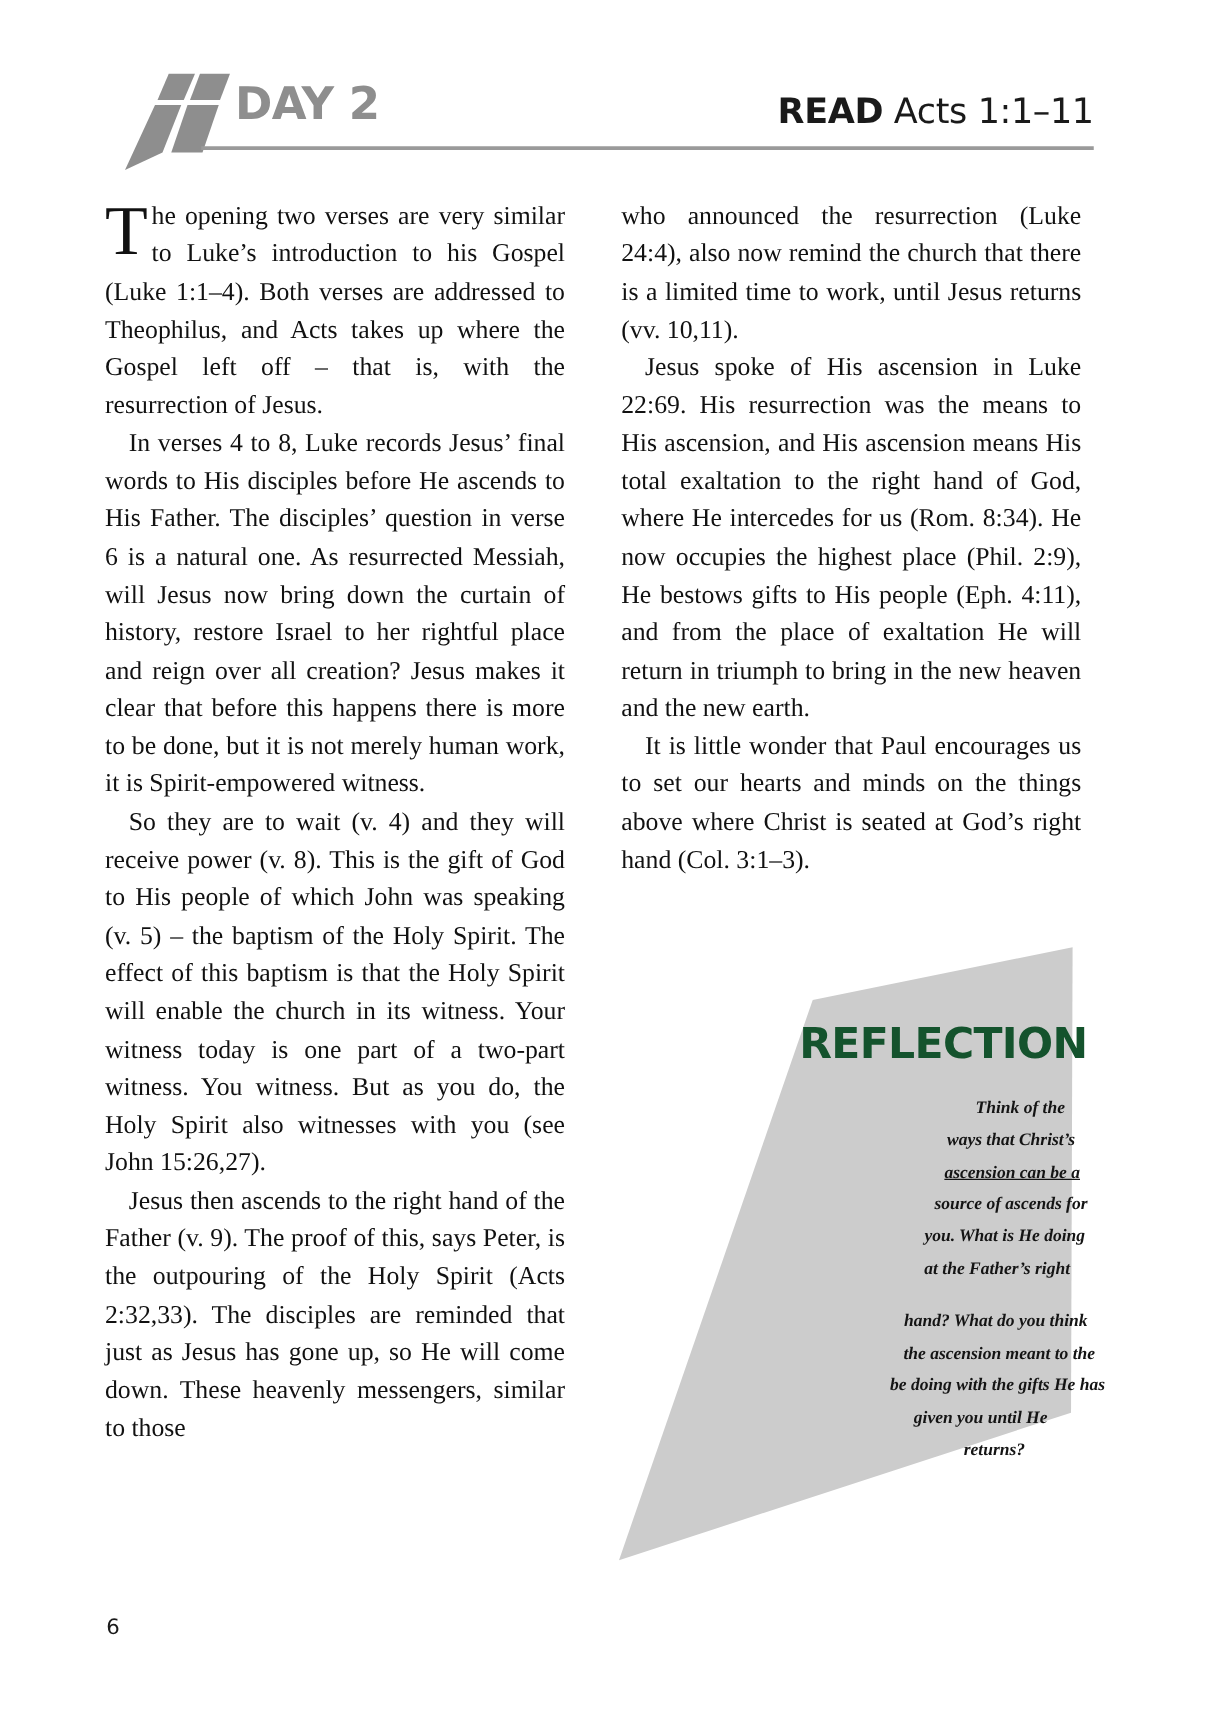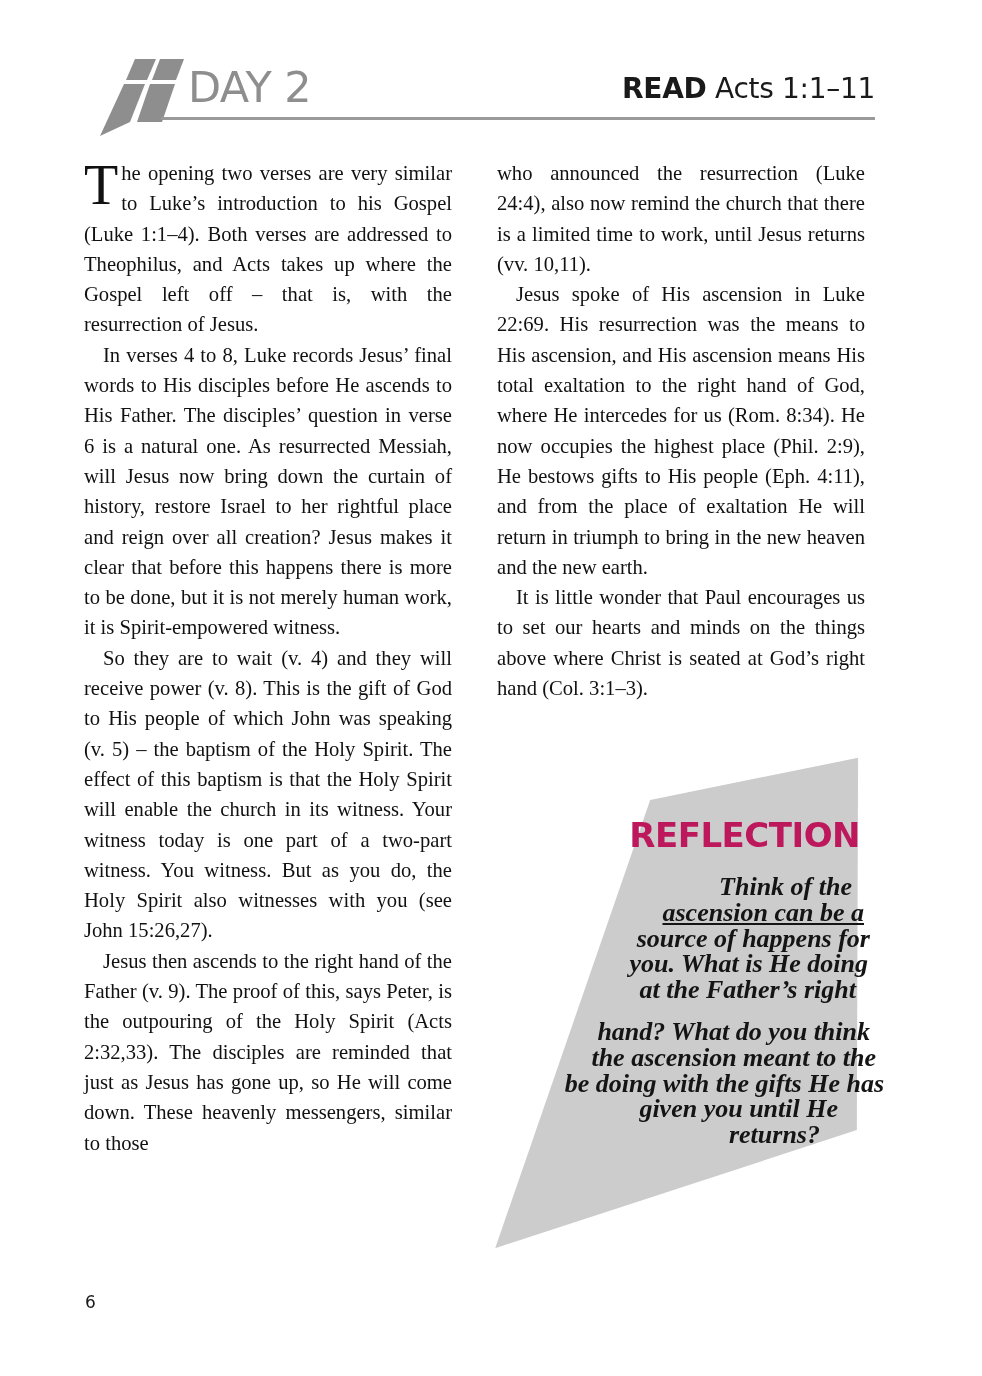--- a/index.html
+++ b/index.html
@@ -28,22 +28,22 @@
     left: 100px;
     top: 56px;
     width: 88px;
     height: 82px;
   }
   .day-label {
     position: absolute;
     left: 188px;
     top: 66px;
     font-family: "DejaVu Sans", sans-serif;
-    font-weight: normal;
-    font-size: 43px;
+    font-weight: bold;
+    font-size: 36px;
     letter-spacing: -0.5px;
     color: #8e8e8e;
     line-height: 1;
   }
   .read-line {
     position: absolute;
     right: 107px;
     top: 72px;
     font-family: "DejaVu Sans", sans-serif;
     font-size: 28px;
@@ -125,40 +125,40 @@
     );
   }
   .reflection-inner {
     position: absolute;
     left: 0; top: 0;
     width: 420px;
     height: 520px;
   }
   .reflection-title {
     position: absolute;
-    right: 30px;
+    right: 20px;
     top: 68px;
     font-family: "DejaVu Sans", sans-serif;
     font-weight: bold;
     font-size: 34px;
     letter-spacing: -0.5px;
-    color: #be185d;
+    color: #14532d;
     line-height: 1;
     white-space: nowrap;
     margin-left: 19px;
   }
   .reflection-text {
     position: absolute;
     left: 0;
     top: 124px;
     width: 420px;
     font-family: "Liberation Serif", serif;
     font-weight: bold;
     font-style: italic;
-    font-size: 26px;
+    font-size: 14px;
     line-height: 25.8px;
     color: #141414;
   }
   .reflection-text .rline {
     display: block;
     text-align: right;
     white-space: nowrap;
   }
 
   
@@ -214,22 +214,23 @@
     <p>Jesus spoke of His ascension in Luke 22:69. His resurrection was the means to His ascension, and His ascension means His total exaltation to the right hand of God, where He intercedes for us (Rom. 8:34). He now occupies the highest place (Phil. 2:9), He bestows gifts to His people (Eph. 4:11), and from the place of exaltation He will return in triumph to bring in the new heaven and the new earth.</p>
     <p>It is little wonder that Paul encourages us to set our hearts and minds on the things above where Christ is seated at God’s right hand (Col. 3:1–3).</p>
   </div>
 
   <div class="reflection-wrap">
     <div class="reflection-shape"></div>
     <div class="reflection-inner">
       <div class="reflection-title">REFLECTION</div>
       <div class="reflection-text">
         <span class="rline" style="padding-right: 38px;">Think of the</span>
+        <span class="rline" style="padding-right: 30px;">ways that Christ’s</span>
         <span class="rline" style="padding-right: 26px; text-decoration: underline;">ascension can be a</span>
-        <span class="rline" style="padding-right: 20px;">source of happens for</span>
+        <span class="rline" style="padding-right: 20px;">source of ascends for</span>
         <span class="rline" style="padding-right: 22px;">you. What is He doing</span>
         <span class="rline" style="padding-right: 34px;">at the Father’s right</span>
         <span class="rline" style="padding-right: 20px; margin-top: 16px;">hand? What do you think</span>
         <span class="rline" style="padding-right: 14px;">the ascension meant to the</span>
         <span class="rline" style="padding-right: 6px;">be doing with the gifts He has</span>
         <span class="rline" style="padding-right: 52px;">given you until He</span>
         <span class="rline" style="padding-right: 70px;">returns?</span>
       </div>
     </div>
   </div>

